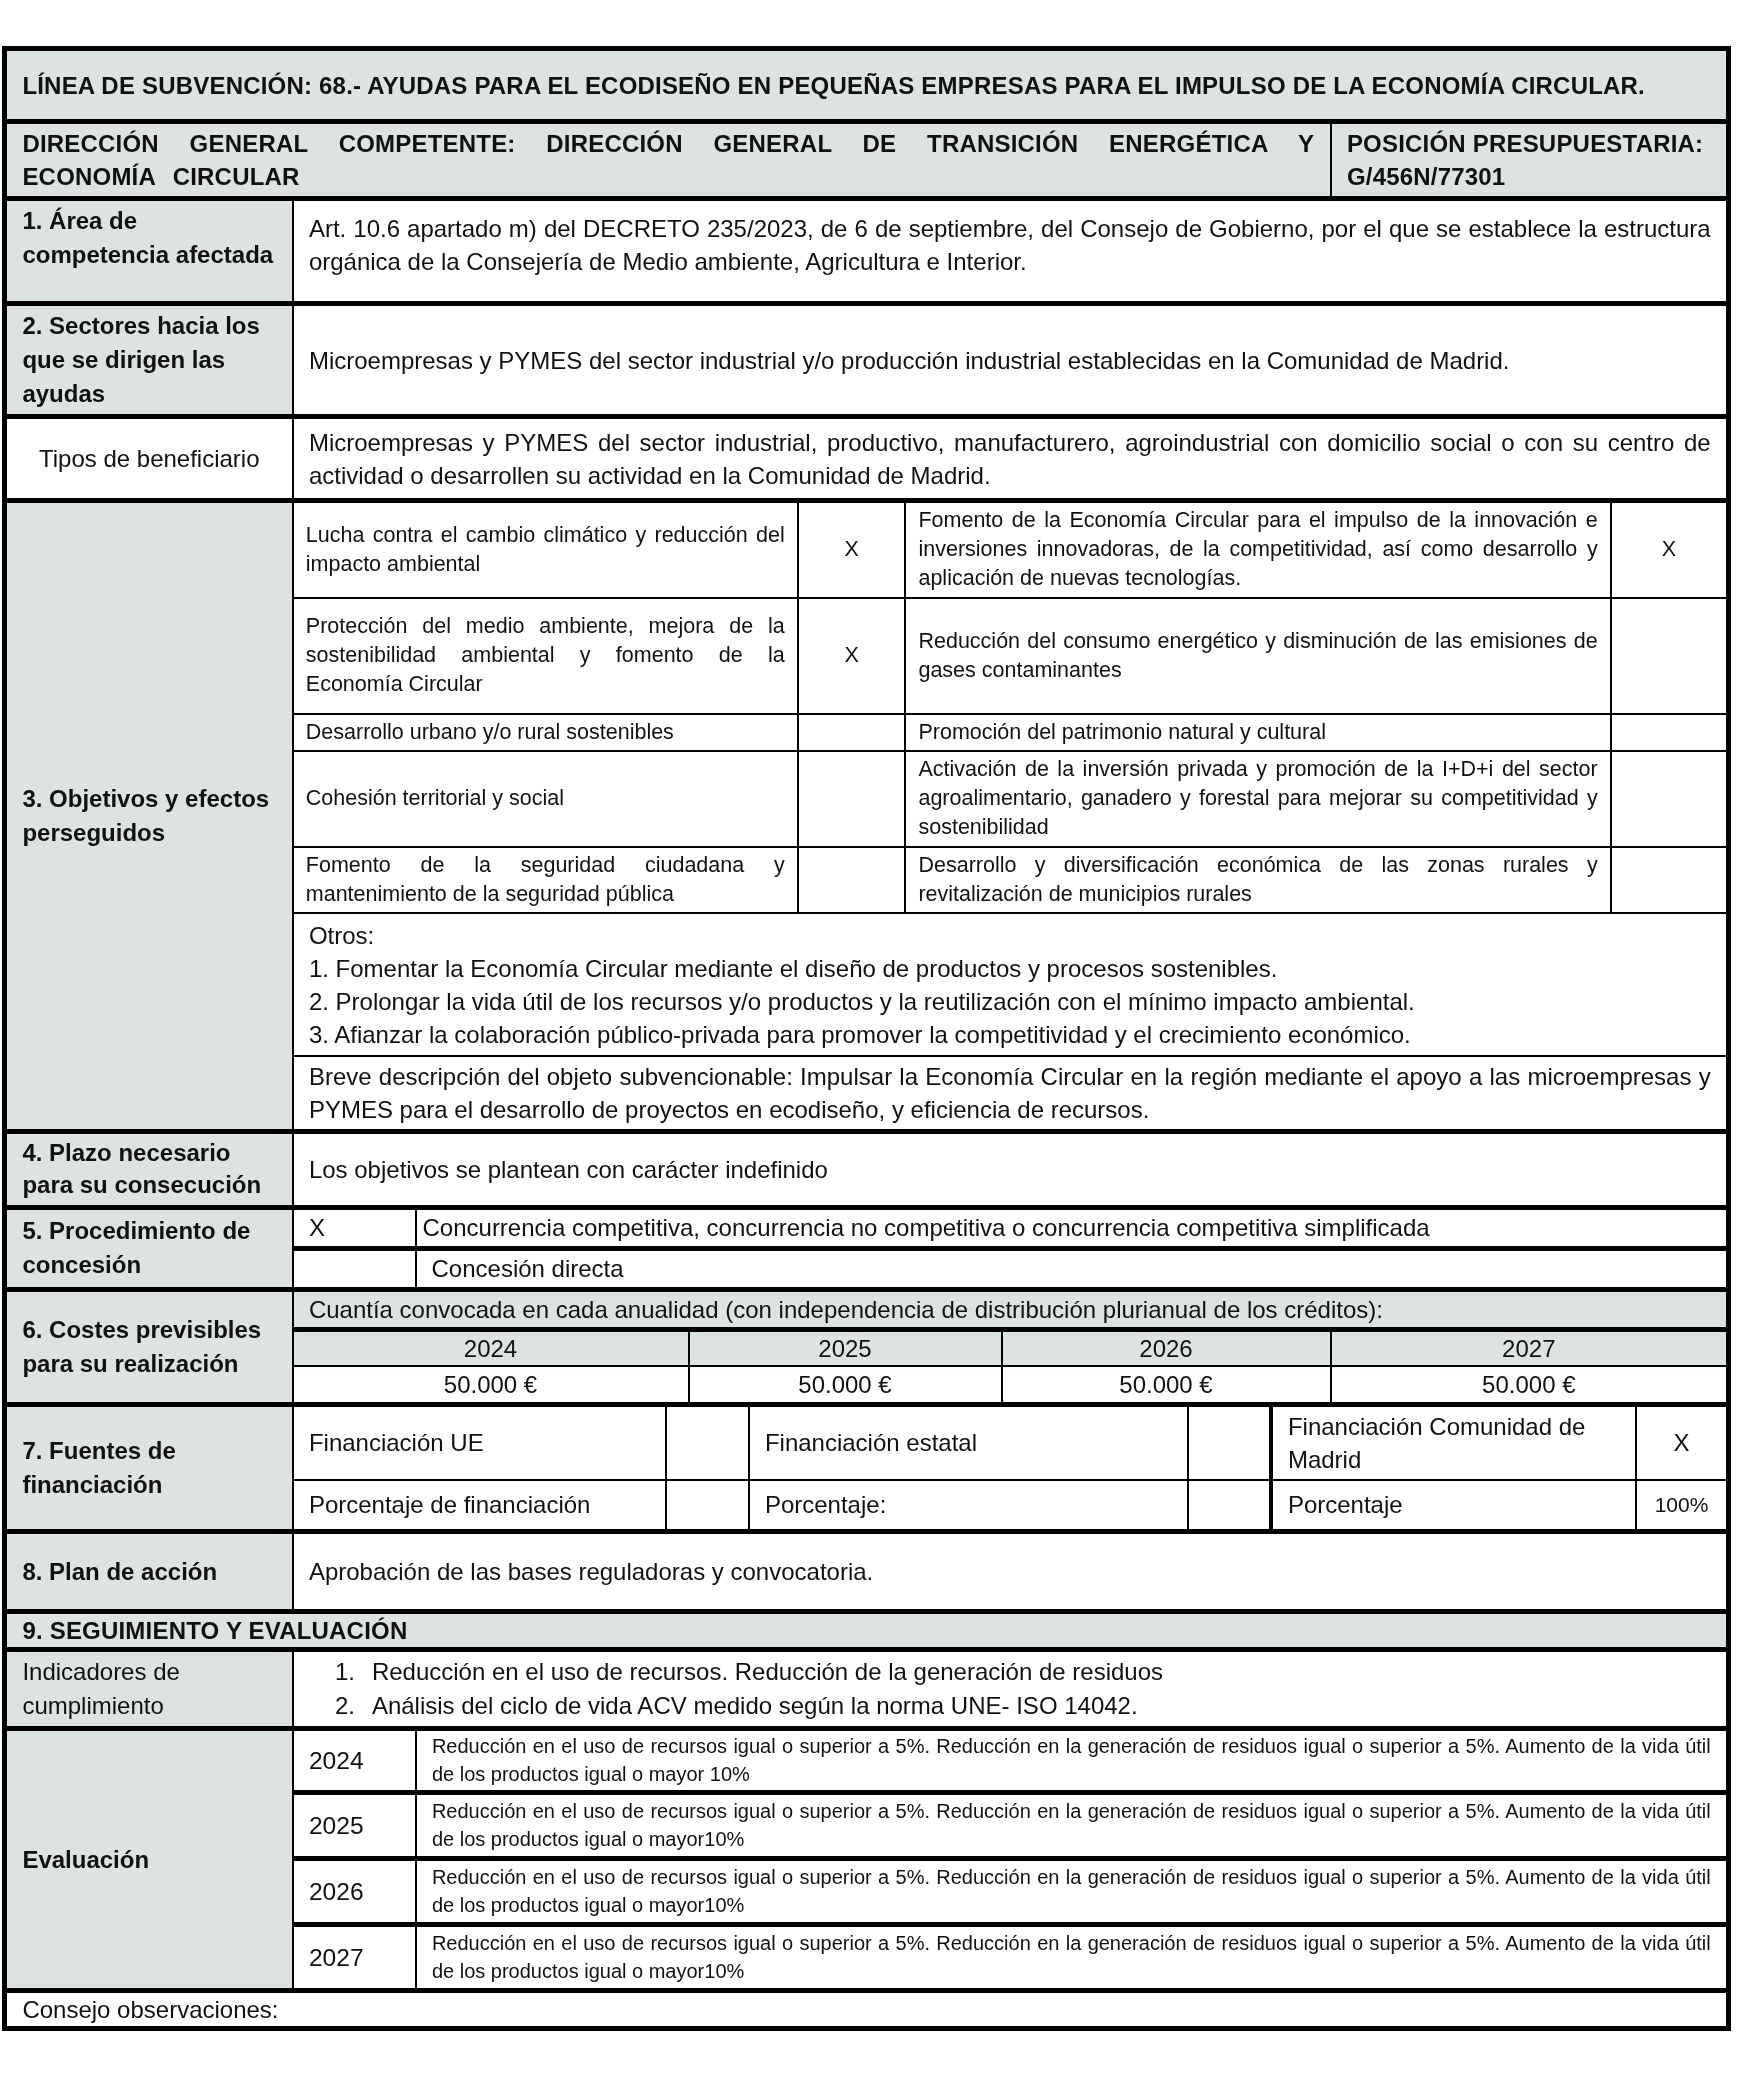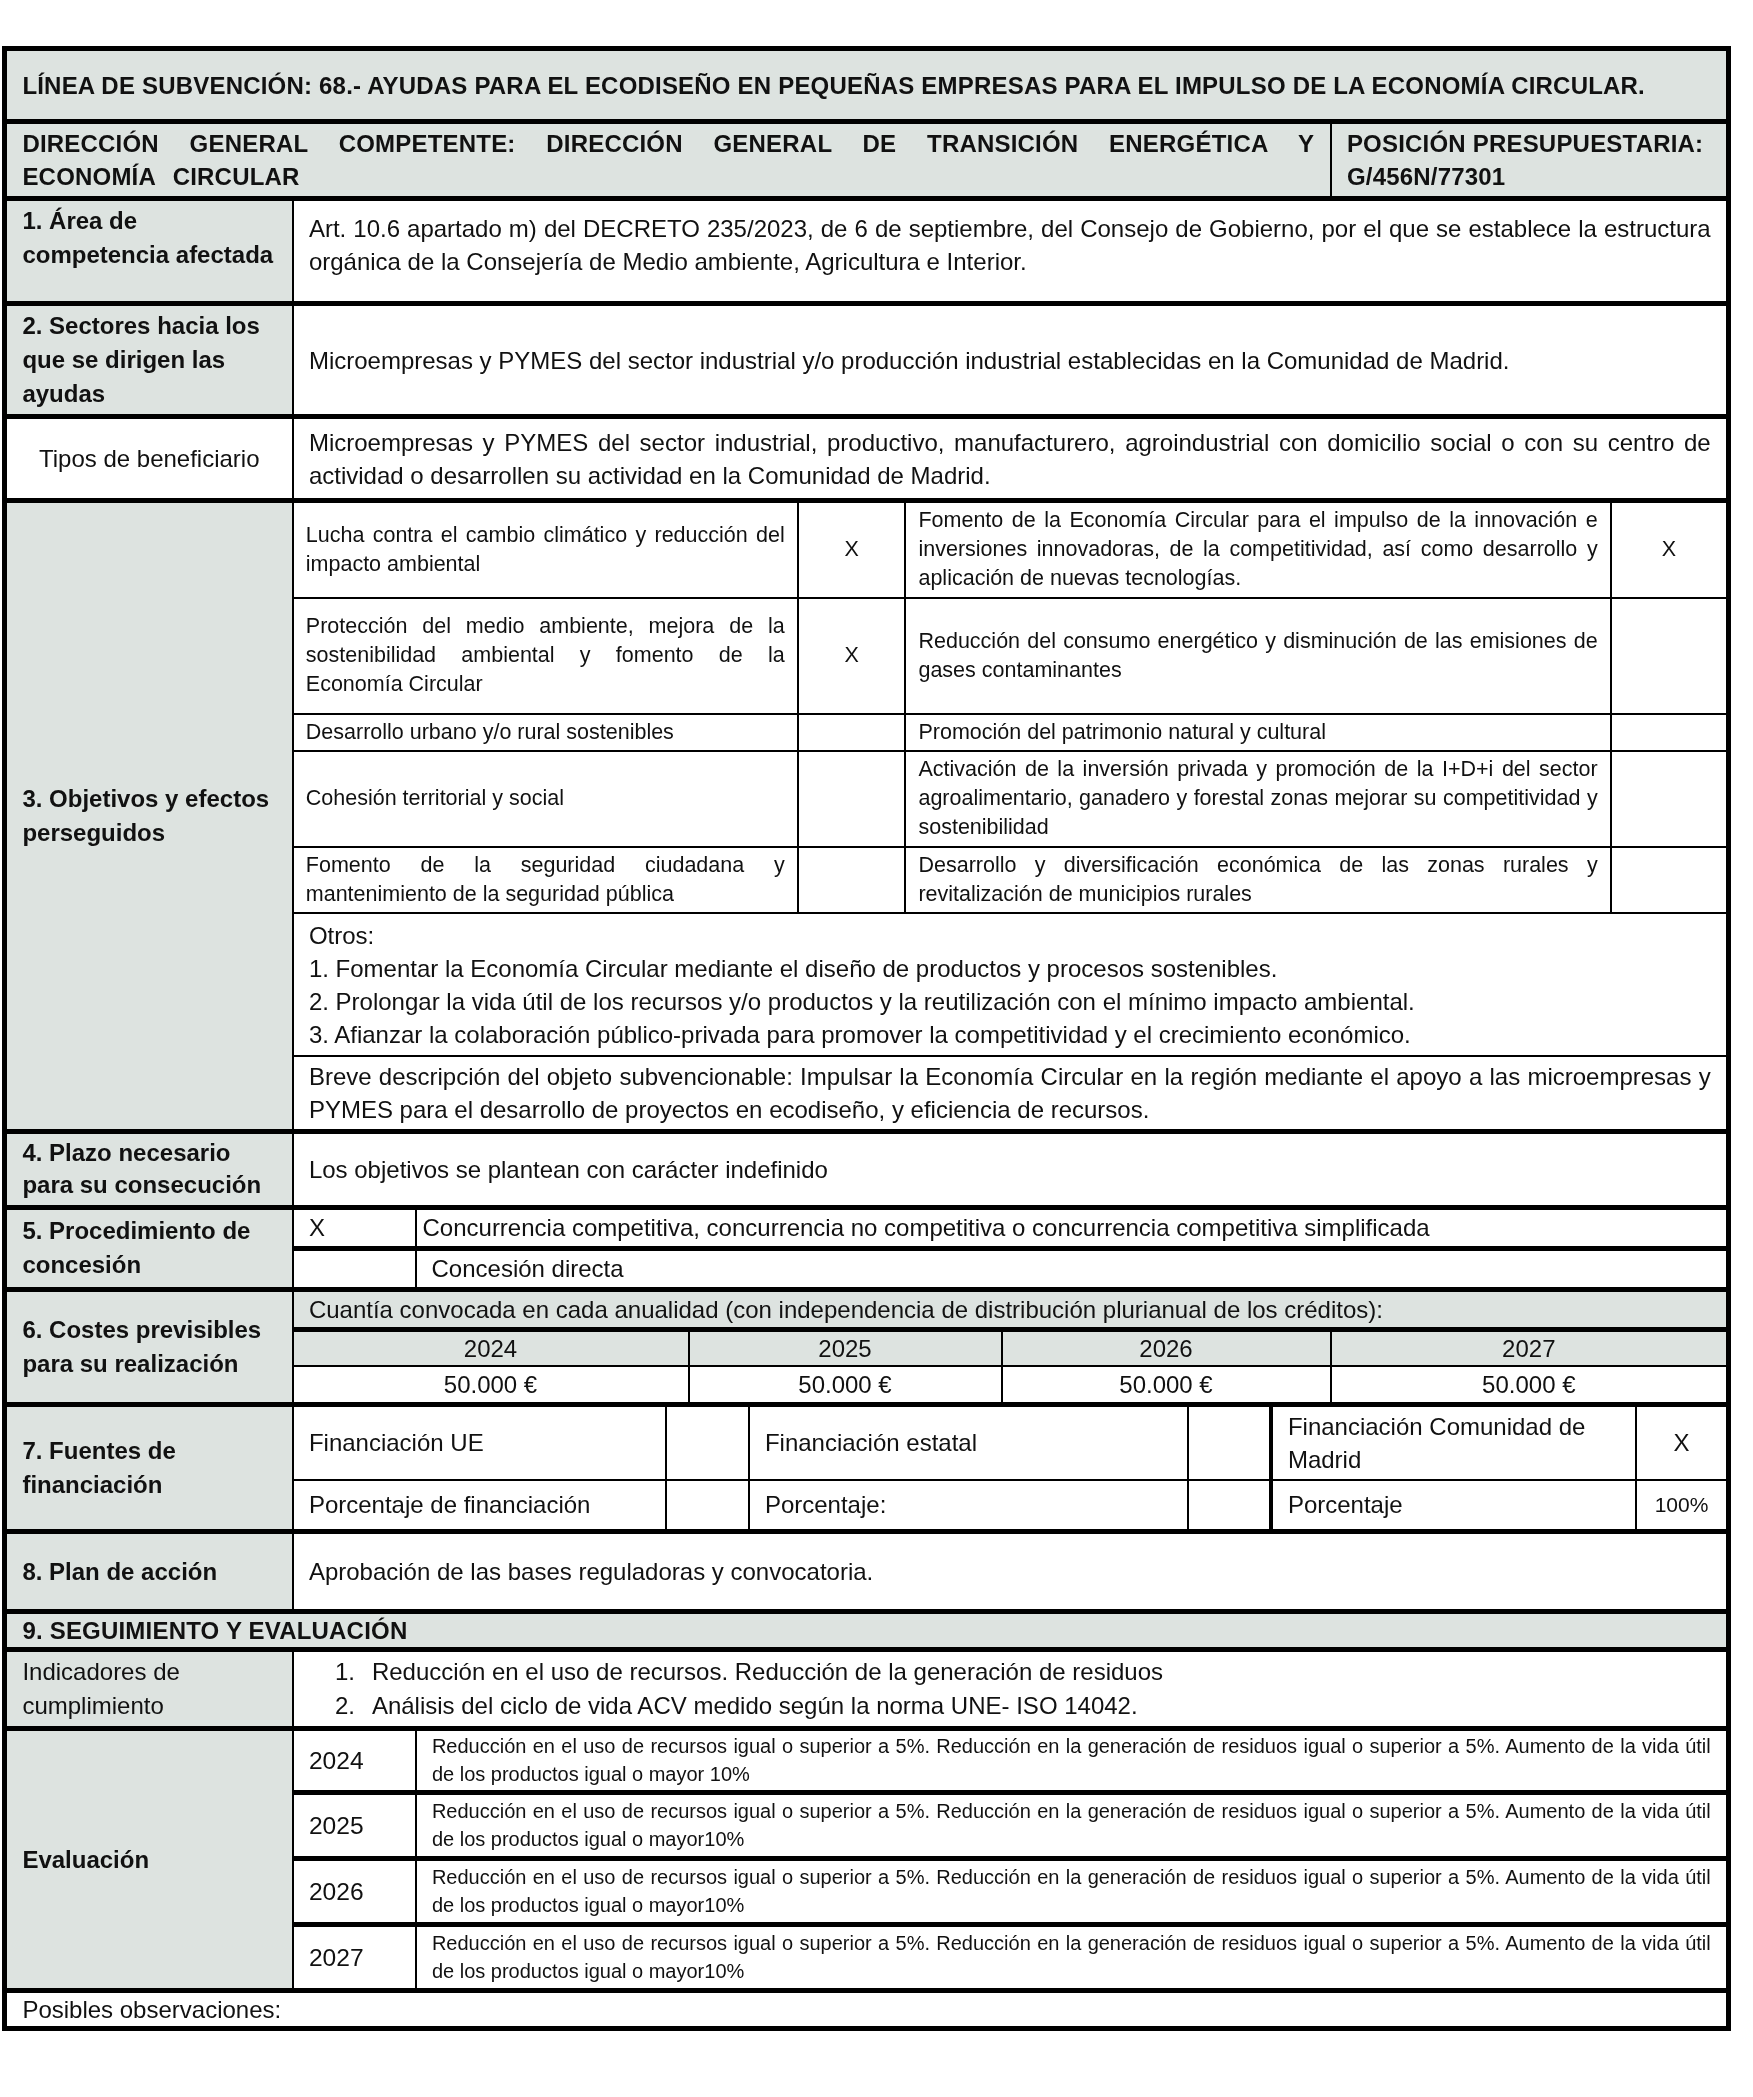--- a/index.html
+++ b/index.html
@@ -96,21 +96,21 @@
         </tr>
         <tr style="height:35px">
           <td class="thick-top" style="border-left:0">Desarrollo urbano y/o rural sostenibles</td>
           <td class="center thick-top"></td>
           <td class="thick-top">Promoción del patrimonio natural y cultural</td>
           <td class="center thick-top" style="border-right:0"></td>
         </tr>
         <tr style="height:96px">
           <td style="border-left:0">Cohesión territorial y social</td>
           <td class="center"></td>
-          <td class="just">Activación de la inversión privada y promoción de la I+D+i del sector agroalimentario, ganadero y forestal zonas mejorar su competitividad y sostenibilidad</td>
+          <td class="just">Activación de la inversión privada y promoción de la I+D+i del sector agroalimentario, ganadero y forestal para mejorar su competitividad y sostenibilidad</td>
           <td class="center" style="border-right:0"></td>
         </tr>
         <tr style="height:65px">
           <td class="just" style="border-left:0">Fomento de la seguridad ciudadana y mantenimiento de la seguridad pública</td>
           <td class="center"></td>
           <td class="just">Desarrollo y diversificación económica de las zonas rurales y revitalización de municipios rurales</td>
           <td class="center" style="border-right:0"></td>
         </tr>
         <tr>
           <td colspan="4" style="border-left:0;border-right:0;padding:4.6px 15.4px;font-size:24px;line-height:33px">
@@ -223,18 +223,18 @@
   <tr style="height:66px">
     <td class="thick-top" style="font-size:24.6px">2026</td>
     <td colspan="8" class="thick-top xs just" style="padding:1.5px 15.4px">Reducción en el uso de recursos igual o superior a 5%. Reducción en la generación de residuos igual o superior a 5%. Aumento de la vida útil de los productos igual o mayor10%</td>
   </tr>
   <tr style="height:66px">
     <td class="thick-top" style="font-size:24.6px">2027</td>
     <td colspan="8" class="thick-top xs just" style="padding:1.5px 15.4px">Reducción en el uso de recursos igual o superior a 5%.  Reducción en la generación de residuos igual o superior a 5%. Aumento de la vida útil de los productos igual o mayor10%</td>
   </tr>
 
   <tr style="height:35px">
-    <td colspan="10" class="thick-top" style="padding:0 15.4px">Posibles observaciones:</td>
+    <td colspan="10" class="thick-top" style="padding:0 15.4px">Consejo observaciones:</td>
   </tr>
 </tbody>
     </table>
 </div>
 
 
 </body></html>

